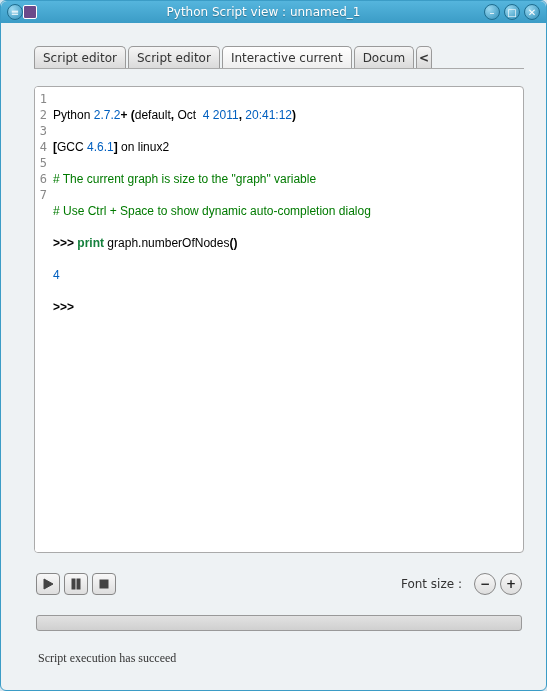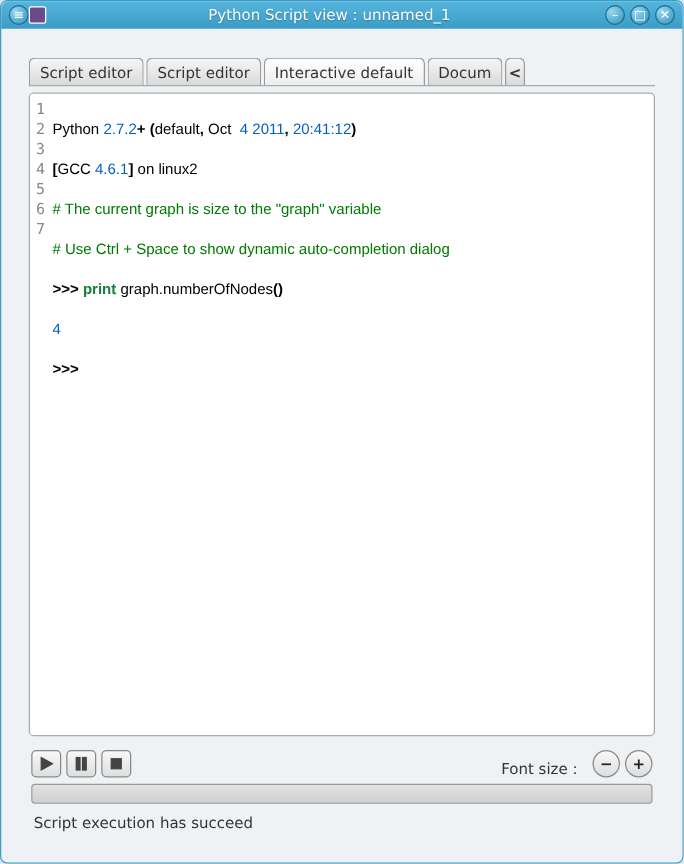--- a/index.html
+++ b/index.html
@@ -4,40 +4,40 @@
 <style>
 * { box-sizing: border-box; margin: 0; padding: 0; }
 body { width: 547px; height: 691px; font-family: "DejaVu Sans", sans-serif; font-size: 12px; background: #d4e5ef; overflow: hidden; }
 .window { width: 547px; height: 691px; border: 1px solid #3b9cc6; border-radius: 6px; background: #eef2f4; display: flex; flex-direction: column; }
 .titlebar { height: 22px; background: linear-gradient(#55b5dd, #3b9cc6); display: flex; align-items: center; padding: 0 6px; color: #fff; font-size: 12px; border-radius: 6px 6px 0 0; }
 .titlebar .appicon { width: 14px; height: 14px; background: #6b4a8a; border: 1px solid #fff; border-radius: 2px; margin-right: 6px; display: inline-block; }
 .titlebar .title { flex: 1; text-align: center; font-weight: normal; text-shadow: 0 1px 1px rgba(0,0,0,.3); }
 .titlebar .winbtns { display: flex; gap: 4px; }
 .winbtn { width: 16px; height: 16px; border-radius: 50%; background: radial-gradient(circle at 30% 30%, #9ad8f0, #2f90bb); border: 1px solid #1f6d8f; display: flex; align-items: center; justify-content: center; color: #fff; font-size: 10px; cursor: pointer; }
 .menu-btn { width: 16px; height: 16px; border-radius: 50%; background: radial-gradient(circle at 30% 30%, #9ad8f0, #2f90bb); border: 1px solid #1f6d8f; display:flex; align-items:center; justify-content:center; color:#fff; font-size:10px;}
-.content { flex: 1; padding: 22px; display: flex; flex-direction: column; gap: 5px; }
+.content { flex: 1; padding: 22px; display: flex; flex-direction: column; gap: 17px; margin-left: 11px; }
 .tabbar { display: flex; align-items: center; height: 24px; border-bottom: 1px solid #aaa; overflow:hidden; }
 .tab { height: 23px; padding: 0 8px; border: 1px solid #9a9a9a; border-bottom: none; border-radius: 5px 5px 0 0; background: linear-gradient(#f6f6f6, #d9d9d9); margin-right: 2px; display: flex; align-items: center; color: #333; font-size: 12px; cursor: pointer; white-space: nowrap; position: relative; top: 1px; }
 .tab.active { background: linear-gradient(#ffffff, #eeeeee); border-bottom: 1px solid #fff; z-index:2; }
 .tab.scroll { width: 16px; padding:0; justify-content:center; font-weight:bold; }
 .editor { flex: 1; border: 1px solid #aaa; border-radius: 4px; background: #fff; display: flex; overflow: hidden; }
 .gutter { width: 14px; background: #fff; color: #888; text-align: right; padding: 4px 2px 4px 0; font-family: "DejaVu Sans Mono", monospace; font-size: 12px; line-height: 16px; }
 .codearea { flex:1; padding: 4px 4px; font-family: Liberation Sans, sans-serif; font-size: 12px; line-height: 16px; color:#000; white-space: pre; overflow:hidden;}
 .tok-num { color: #005fbf; }
 .tok-comment { color: #007a00; }
 .tok-kw { color: #15803d; font-weight: bold; }
 .tok-punc { color: #000; font-weight: bold; }
-.controls { display:flex; align-items:flex-end; height:28px; padding: 0 2px; }
+.controls { display:flex; align-items:center; height:28px; padding: 0 2px; }
 .cbtn { width:24px; height:22px; border:1px solid #888; border-radius:4px; background:linear-gradient(#f8f8f8,#dedede); margin-right:4px; display:flex; align-items:center; justify-content:center; cursor:pointer; color:#444;}
 .cbtn svg { width:12px; height:12px; fill:#444; stroke:#444; }
 .spacer { flex:1; }
 .fontlabel { font-size:12px; color:#333; margin-right:8px; }
 .roundbtn { width:22px; height:22px; border-radius:50%; border:1px solid #888; background:linear-gradient(#f8f8f8,#dedede); display:flex; align-items:center; justify-content:center; cursor:pointer; margin-left:4px; font-weight:bold; color:#222;}
 .progressbar { height:16px; border:1px solid #999; border-radius:3px; background:linear-gradient(#e2e2e2,#d0d0d0); margin:0 2px; }
-.statusbar { height:20px; display:flex; align-items:center; padding:0 4px; font-size:12px; color:#333; }
+.statusbar { height:20px; display:flex; align-items:center; padding:0 4px; font-size:12px; color:#333;font-family:Liberation Serif, serif; }
 </style>
 </head>
 <body>
 
 <div class="window">
   <div class="titlebar">
     <span class="menu-btn">≡</span>
     <span class="appicon"></span>
     <span class="title">Python Script view : unnamed_1</span>
     <div class="winbtns">
@@ -50,21 +50,21 @@
   <div class="content">
 
     <div class="tabbar">
       <div class="tab">
           <span>Script editor</span>
         </div>
       <div class="tab">
           <span>Script editor</span>
         </div>
       <div class="tab active">
-          <span>Interactive default</span>
+          <span>Interactive current</span>
         </div>
       <div class="tab">
           <span>Docum</span>
         </div>
       <div class="tab scroll">
           <span>&lt;</span>
         </div>
 
     </div>
 

